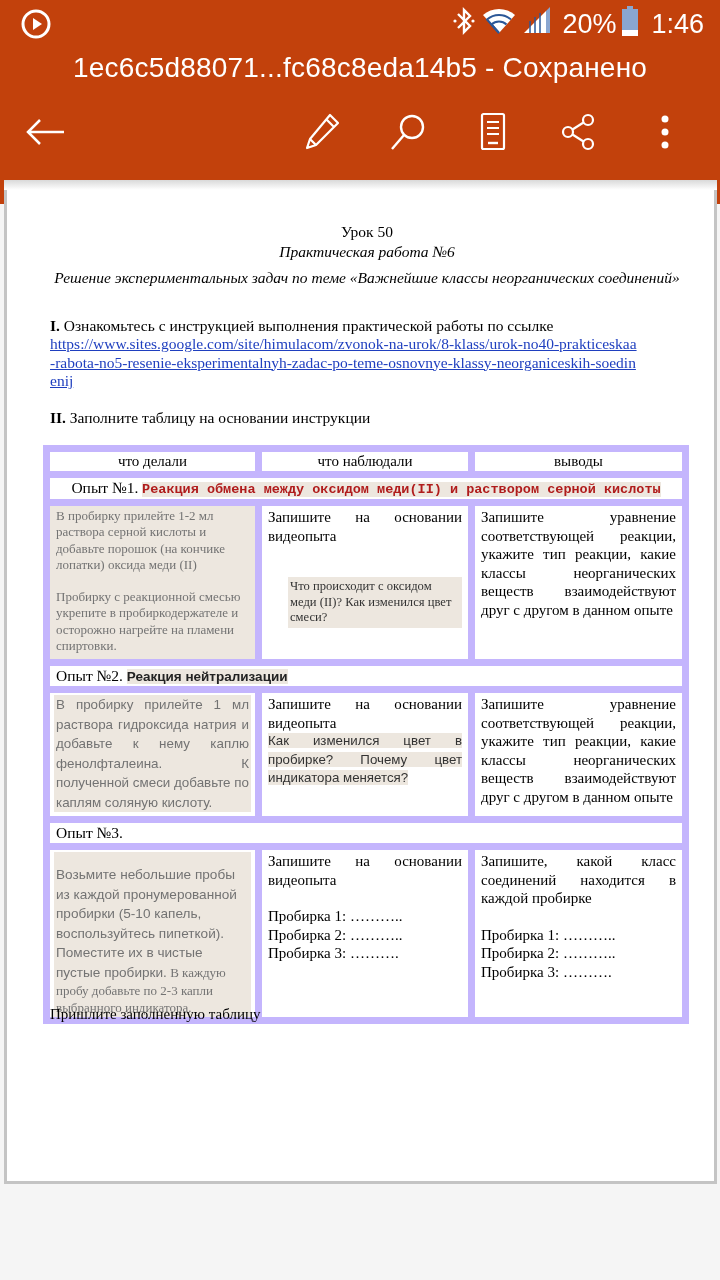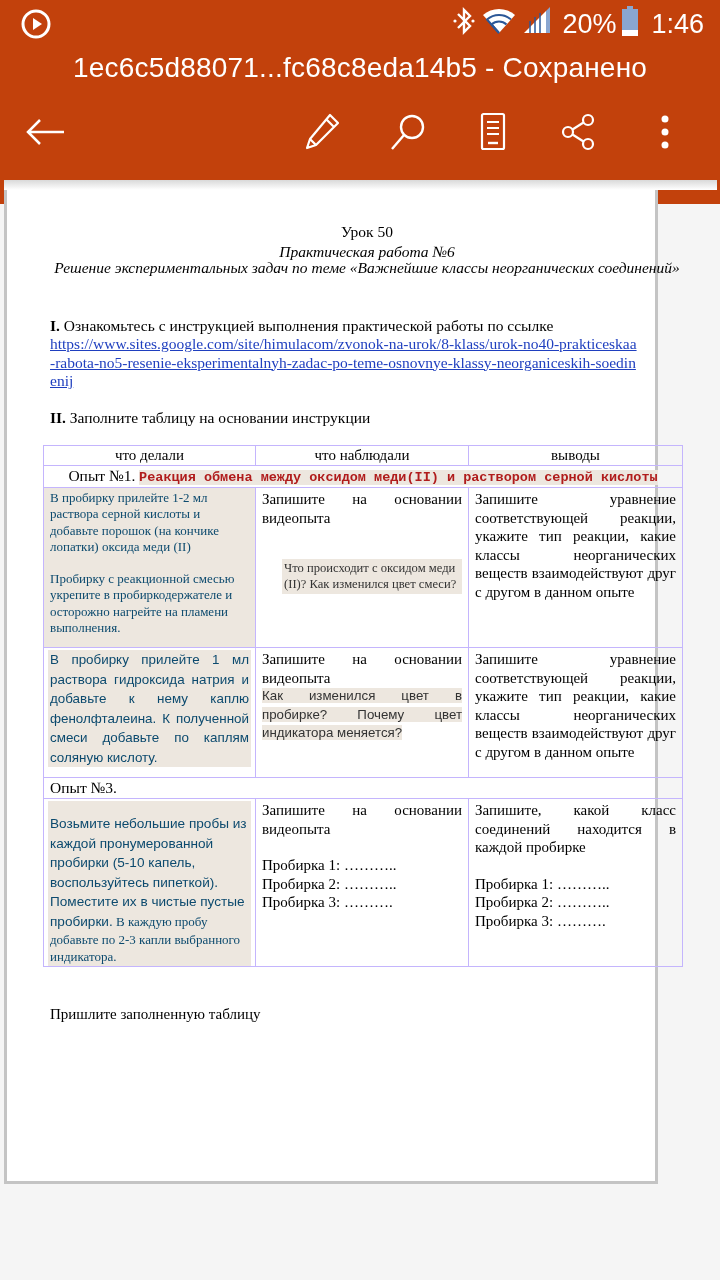--- a/index.html
+++ b/index.html
@@ -15,45 +15,45 @@
   .doc-title { position: absolute; left: 0; top: 52px; width: 720px; text-align: center; font-family: "Liberation Sans", sans-serif; font-size: 28px; letter-spacing: 0.2px; }
 
   .toolbar-btn { position: absolute; top: 112px; width: 44px; height: 44px; display: flex; align-items: center; justify-content: center; cursor: pointer; }
   .back-btn { left: 24px; }
   .edit-btn { left: 300px; }
   .search-btn { left: 386px; }
   .view-btn { left: 471px; }
   .share-btn { left: 557px; }
   .more-btn { left: 643px; }
 
-  .page { position: absolute; left: 4px; top: 180px; width: 654px; height: 1004px; background: #fff; border: 3px solid #c4c4c4; border-top: none; }
+  .page { position: absolute; left: 4px; top: 180px; width: 713px; height: 1004px; background: #fff; border: 3px solid #c4c4c4; border-top: none; }
   .page-shadow { position: absolute; left: 4px; top: 180px; width: 713px; height: 10px; background: linear-gradient(#d9d9d9, #fff); }
 
   .content { position: absolute; left: 0; top: 0; width: 713px; }
   .heading { position: absolute; left: 40px; width: 640px; text-align: center; font-size: 15.5px; color: #000; }
   .h1 { top: 43px; }
   .h2 { top: 63px; font-style: italic; }
-  .h3 { top: 78px; font-style: italic; line-height: 19px; }
+  .h3 { top: 88px; font-style: italic; line-height: 19px; }
 
   .para { position: absolute; left: 43px; font-size: 15.5px; color: #000; }
   .p1 { top: 137px; }
   .link { position: absolute; left: 43px; top: 155px; width: 590px; font-size: 15.5px; color: #1f3fbf; text-decoration: underline; line-height: 18.5px; }
   .p2 { top: 229px; }
 
   table.lab { position: absolute; left: 36px; top: 265px; width: 639px; border-collapse: collapse; font-size: 15px; color: #000; table-layout: fixed; }
-  table.lab td, table.lab th { border: 1px solid #c4b5fd; vertical-align: top; font-weight: normal; }
+  table.lab td, table.lab th { border: 7px solid #c4b5fd; vertical-align: top; font-weight: normal; }
   .col-h { text-align: center; height: 20px; padding: 0 2px; line-height: 19px; }
   .exp-row td { padding: 0 6px; height: 20px; line-height: 19px; }
   .exp-row.center td { text-align: center; }
   .hl-red { background: #ede7df; color: #b01c1c; font-family: Liberation Mono, monospace; font-weight: bold; font-size: 13.5px; }
   .hl-dark { background: #ede7df; color: #222; font-family: "Liberation Sans", sans-serif; font-weight: bold; font-size: 13.5px; }
 
   .cell-did { background: #fff; padding: 2px 4px 0 4px; }
   .beige { background: #ede7df; }
-  .did-text { display: block; background: #ede7df; color: #0c4a6e; font-size: 13px; line-height: 16.3px; padding: 0 2px; }
+  .did-text { display: block; background: #ede7df; color: #737373; font-size: 13px; line-height: 16.3px; padding: 0 2px; }
   .did-sans { font-family: "Liberation Sans", sans-serif; font-size: 13.4px; line-height: 19.5px; text-align: justify; }
   .obs { padding: 2px 6px; font-size: 15px; line-height: 18.5px; }
   .just { text-align: justify; text-align-last: left; }
   .note-serif { display: block; margin: 32px 0 0 20px; background: #ede7df; color: #333; font-size: 12.6px; line-height: 15.5px; padding: 2px 4px 2px 2px; }
   .note-sans { display: inline; background: #ede7df; color: #333; font-family: "Liberation Sans", sans-serif; font-size: 13.3px; line-height: 18.5px; }
   .blank { height: 18px; }
 
   .footer-text { position: absolute; left: 43px; top: 826px; font-size: 15px; color: #000; }
 </style>
 </head>
@@ -191,31 +191,37 @@
       <tr class="exp-row center">
         <td colspan="3">
           <span style="font-size:15.5px">Опыт №1.</span>
           <span class="hl-red">Реакция обмена между оксидом меди(II) и раствором серной кислоты</span>
         </td>
       </tr>
       <tr>
         <td class="cell-did beige" style="height:160px;">
           <span class="did-text">В пробирку прилейте 1-2 мл раствора серной кислоты и добавьте порошок (на кончике лопатки) оксида меди (II)</span>
           <span class="did-text" style="height:16px"></span>
-          <span class="did-text">Пробирку с реакционной смесью укрепите в пробиркодержателе и осторожно нагрейте на пламени выполнения.</span>
+          <span class="did-text">Пробирку с реакционной смесью укрепите в пробиркодержателе и осторожно нагрейте на пламени спиртовки.</span>
         </td>
         <td class="obs">
           <div class="just">Запишите на основании видеопыта</div>
           <span class="note-serif">Что происходит с оксидом меди (II)? Как изменился цвет смеси?</span>
         </td>
         <td class="obs">
           <div class="just">Запишите уравнение соответствующей реакции, укажите тип реакции, какие классы неорганических веществ взаимодействуют друг с другом в данном опыте</div>
         </td>
       </tr>
 
+      <tr class="exp-row">
+        <td colspan="3">
+          <span style="font-size:15.5px">Опыт №2.</span>
+          <span class="hl-dark">Реакция нейтрализации</span>
+        </td>
+      </tr>
       <tr>
         <td class="cell-did" style="height:130px;">
           <span class="did-text did-sans">В пробирку прилейте 1 мл раствора гидроксида натрия и добавьте к нему каплю фенолфталеина. К полученной смеси добавьте по каплям соляную кислоту.</span>
         </td>
         <td class="obs">
           <div class="just">Запишите на основании видеопыта</div>
           <div class="just" style="font-family:'Liberation Sans',sans-serif;font-size:13.3px;"><span class="note-sans">Как изменился цвет в пробирке? Почему цвет индикатора меняется?</span></div>
         </td>
         <td class="obs">
           <div class="just">Запишите уравнение соответствующей реакции, укажите тип реакции, какие классы неорганических веществ взаимодействуют друг с другом в данном опыте</div>

